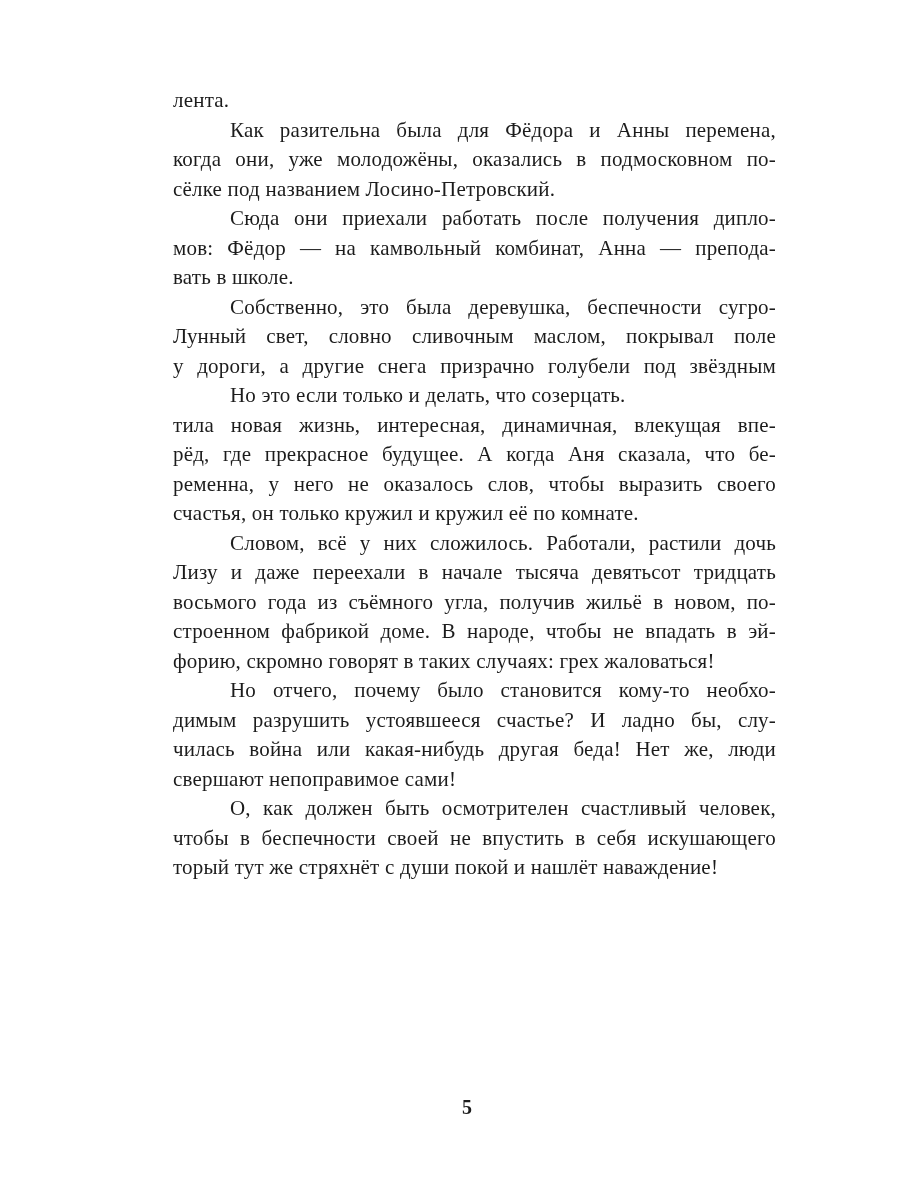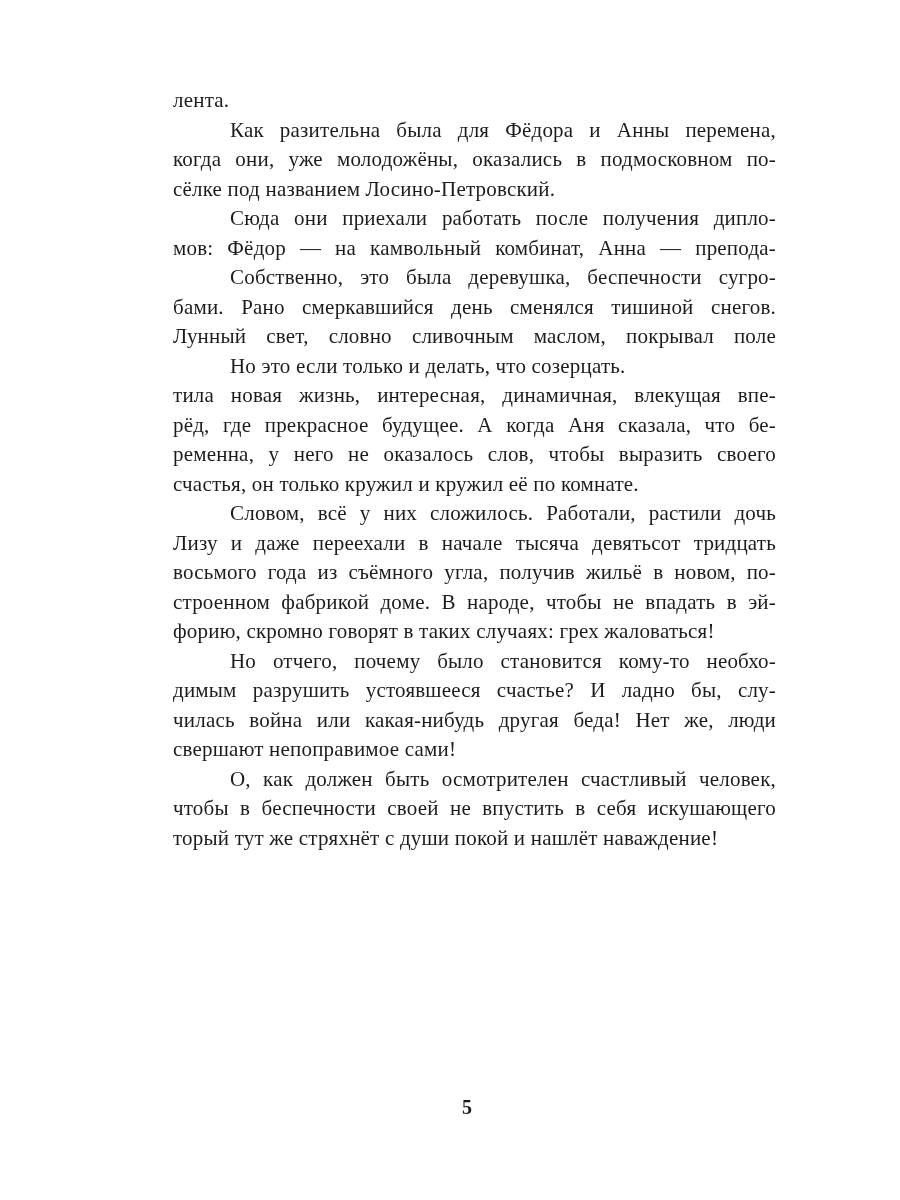--- a/index.html
+++ b/index.html
@@ -64,25 +64,26 @@
         <div class="line last">лента.</div>
       </div>
       <div class="para">
         <div class="line indent">Как разительна была для Фёдора и Анны перемена,</div>
         <div class="line">когда они, уже молодожёны, оказались в подмосковном по-</div>
         <div class="line last">сёлке под названием Лосино-Петровский.</div>
       </div>
       <div class="para">
         <div class="line indent">Сюда они приехали работать после получения дипло-</div>
         <div class="line">мов: Фёдор — на камвольный комбинат, Анна — препода-</div>
+        <div class="line last">вать в школе.</div>
       </div>
       <div class="para">
         <div class="line indent">Собственно, это была деревушка, беспечности сугро-</div>
-        <div class="line">бами. Рано смеркавшийся день сменялся тишиной снегов.</div>
         <div class="line">Лунный свет, словно сливочным маслом, покрывал поле</div>
+        <div class="line">у дороги, а другие снега призрачно голубели под звёздным</div>
       </div>
       <div class="para">
         <div class="line indent last">Но это если только и делать, что созерцать.</div>
       </div>
       <div class="para">
         <div class="line">тила новая жизнь, интересная, динамичная, влекущая впе-</div>
         <div class="line">рёд, где прекрасное будущее. А когда Аня сказала, что бе-</div>
         <div class="line">ременна, у него не оказалось слов, чтобы выразить своего</div>
         <div class="line last">счастья, он только кружил и кружил её по комнате.</div>
       </div>

